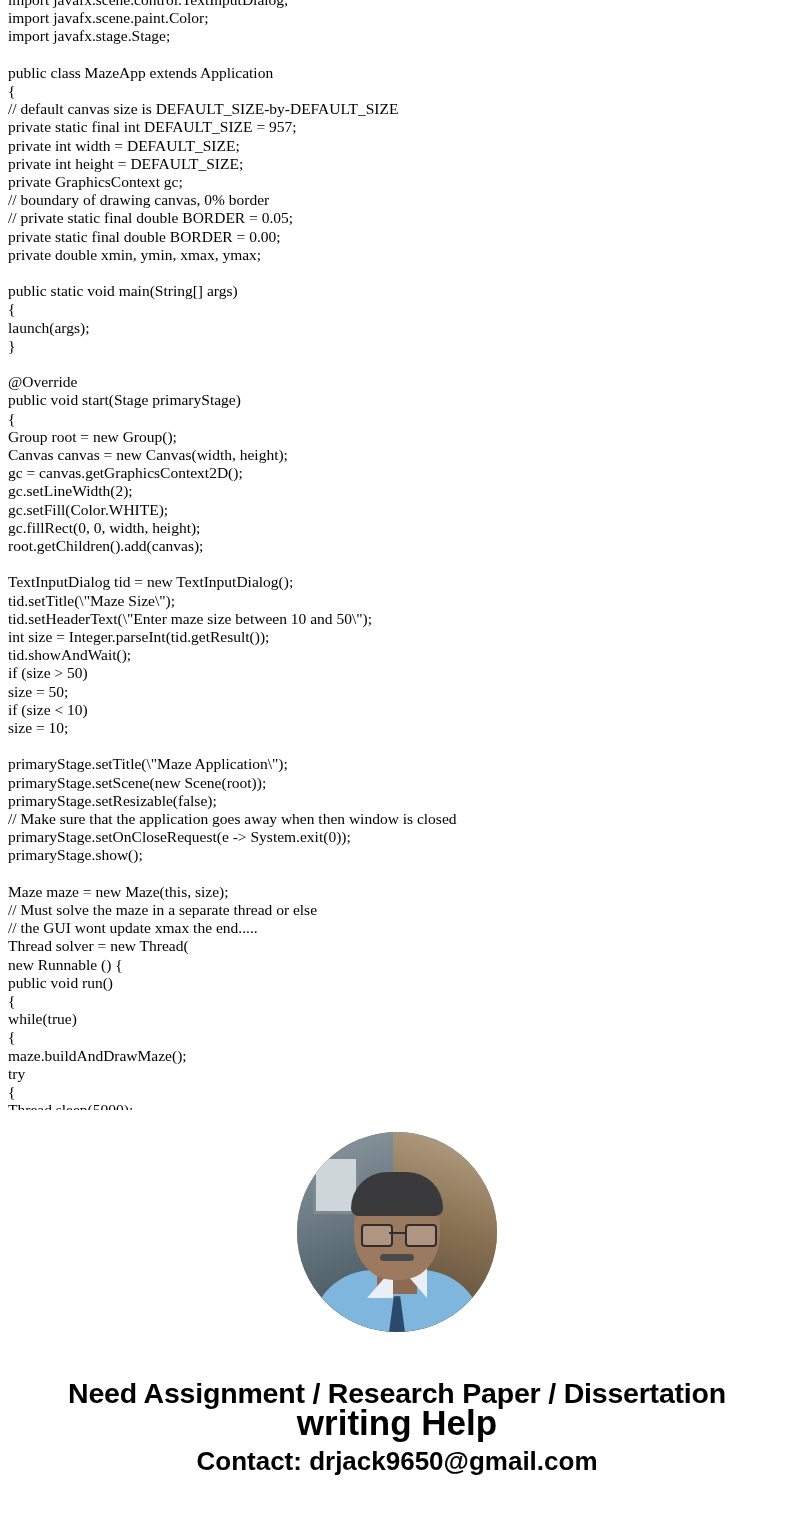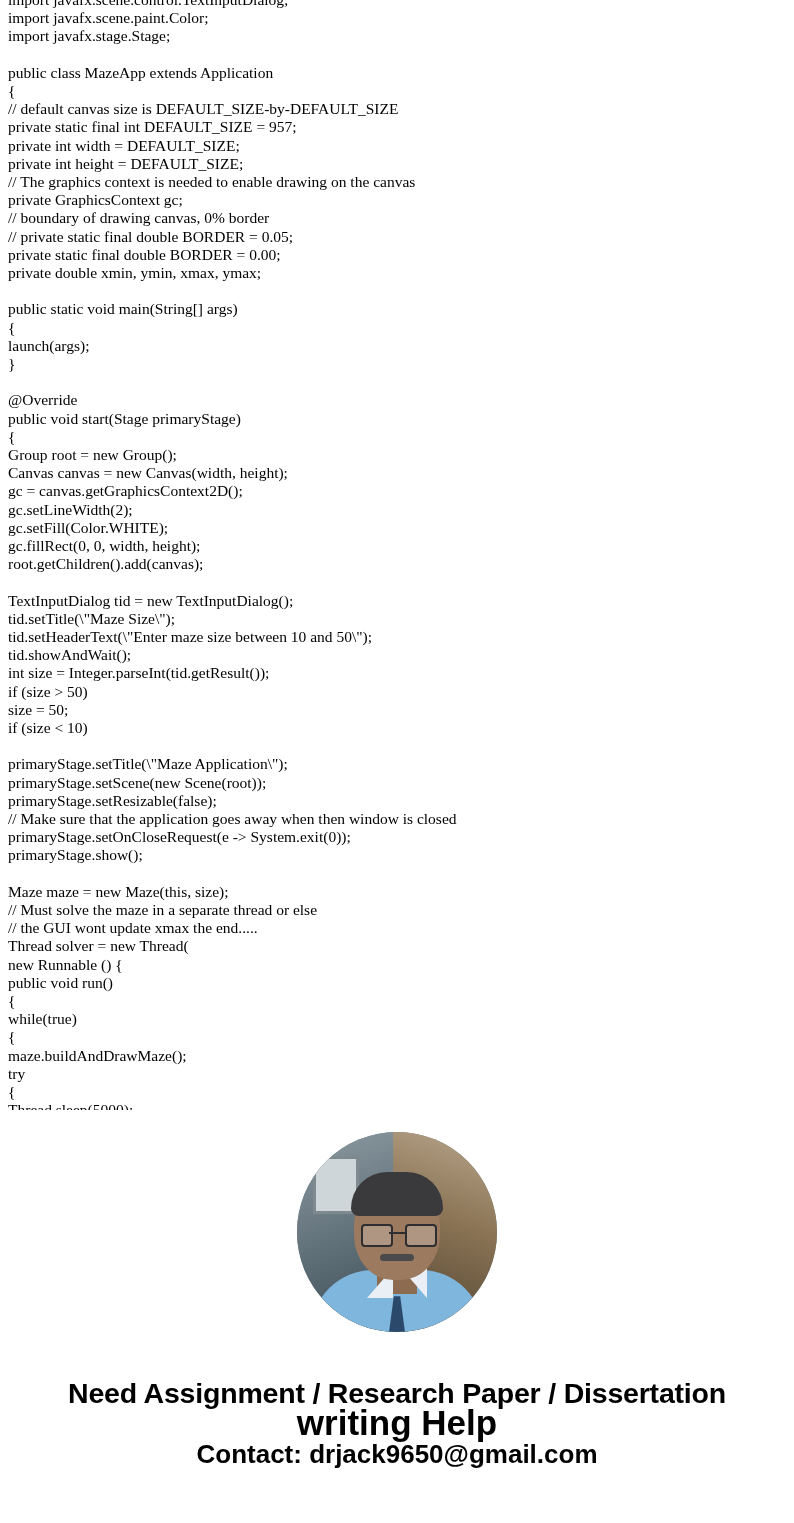--- a/index.html
+++ b/index.html
@@ -186,40 +186,39 @@
     letter-spacing: -0.2px;
     margin-top: 24px;
   }
   .promo-line2 {
     font-size: 35px;
     line-height: 30px;
   }
   .promo-contact {
     font-size: 26px;
     line-height: 30px;
-    margin-top: 1px;
+    margin-top: 8px;
   }
 </style>
 </head>
 <body>
 
 <div class="page">
 
   <div class="code-block clip-top">
     <div class="code-line">import javafx.scene.control.TextInputDialog;</div>
     <div class="code-line">import javafx.scene.paint.Color;</div>
     <div class="code-line">import javafx.stage.Stage;</div>
     <div class="code-line blank"></div>
     <div class="code-line">public class MazeApp extends Application</div>
     <div class="code-line">{</div>
     <div class="code-line">// default canvas size is DEFAULT_SIZE-by-DEFAULT_SIZE</div>
     <div class="code-line">private static final int DEFAULT_SIZE = 957;</div>
     <div class="code-line">private int width = DEFAULT_SIZE;</div>
     <div class="code-line">private int height = DEFAULT_SIZE;</div>
-    <div class="code-line">// The graphics context is needed to enable drawing on the canvas</div>
     <div class="code-line">private GraphicsContext gc;</div>
     <div class="code-line">// boundary of drawing canvas, 0% border</div>
     <div class="code-line">// private static final double BORDER = 0.05;</div>
     <div class="code-line">private static final double BORDER = 0.00;</div>
     <div class="code-line">private double xmin, ymin, xmax, ymax;</div>
     <div class="code-line blank"></div>
     <div class="code-line">public static void main(String[] args)</div>
     <div class="code-line">{</div>
     <div class="code-line">launch(args);</div>
     <div class="code-line">}</div>
@@ -231,25 +230,26 @@
     <div class="code-line">Canvas canvas = new Canvas(width, height);</div>
     <div class="code-line">gc = canvas.getGraphicsContext2D();</div>
     <div class="code-line">gc.setLineWidth(2);</div>
     <div class="code-line">gc.setFill(Color.WHITE);</div>
     <div class="code-line">gc.fillRect(0, 0, width, height);</div>
     <div class="code-line">root.getChildren().add(canvas);</div>
     <div class="code-line blank"></div>
     <div class="code-line">TextInputDialog tid = new TextInputDialog();</div>
     <div class="code-line">tid.setTitle(\"Maze Size\");</div>
     <div class="code-line">tid.setHeaderText(\"Enter maze size between 10 and 50\");</div>
+    <div class="code-line">int size = Integer.parseInt(tid.getResult());</div>
     <div class="code-line">tid.showAndWait();</div>
-    <div class="code-line">int size = Integer.parseInt(tid.getResult());</div>
     <div class="code-line">if (size &gt; 50)</div>
     <div class="code-line">size = 50;</div>
     <div class="code-line">if (size &lt; 10)</div>
+    <div class="code-line">size = 10;</div>
     <div class="code-line blank"></div>
     <div class="code-line">primaryStage.setTitle(\"Maze Application\");</div>
     <div class="code-line">primaryStage.setScene(new Scene(root));</div>
     <div class="code-line">primaryStage.setResizable(false);</div>
     <div class="code-line">// Make sure that the application goes away when then window is closed</div>
     <div class="code-line">primaryStage.setOnCloseRequest(e -&gt; System.exit(0));</div>
     <div class="code-line">primaryStage.show();</div>
     <div class="code-line blank"></div>
     <div class="code-line">Maze maze = new Maze(this, size);</div>
     <div class="code-line">// Must solve the maze in a separate thread or else</div>

